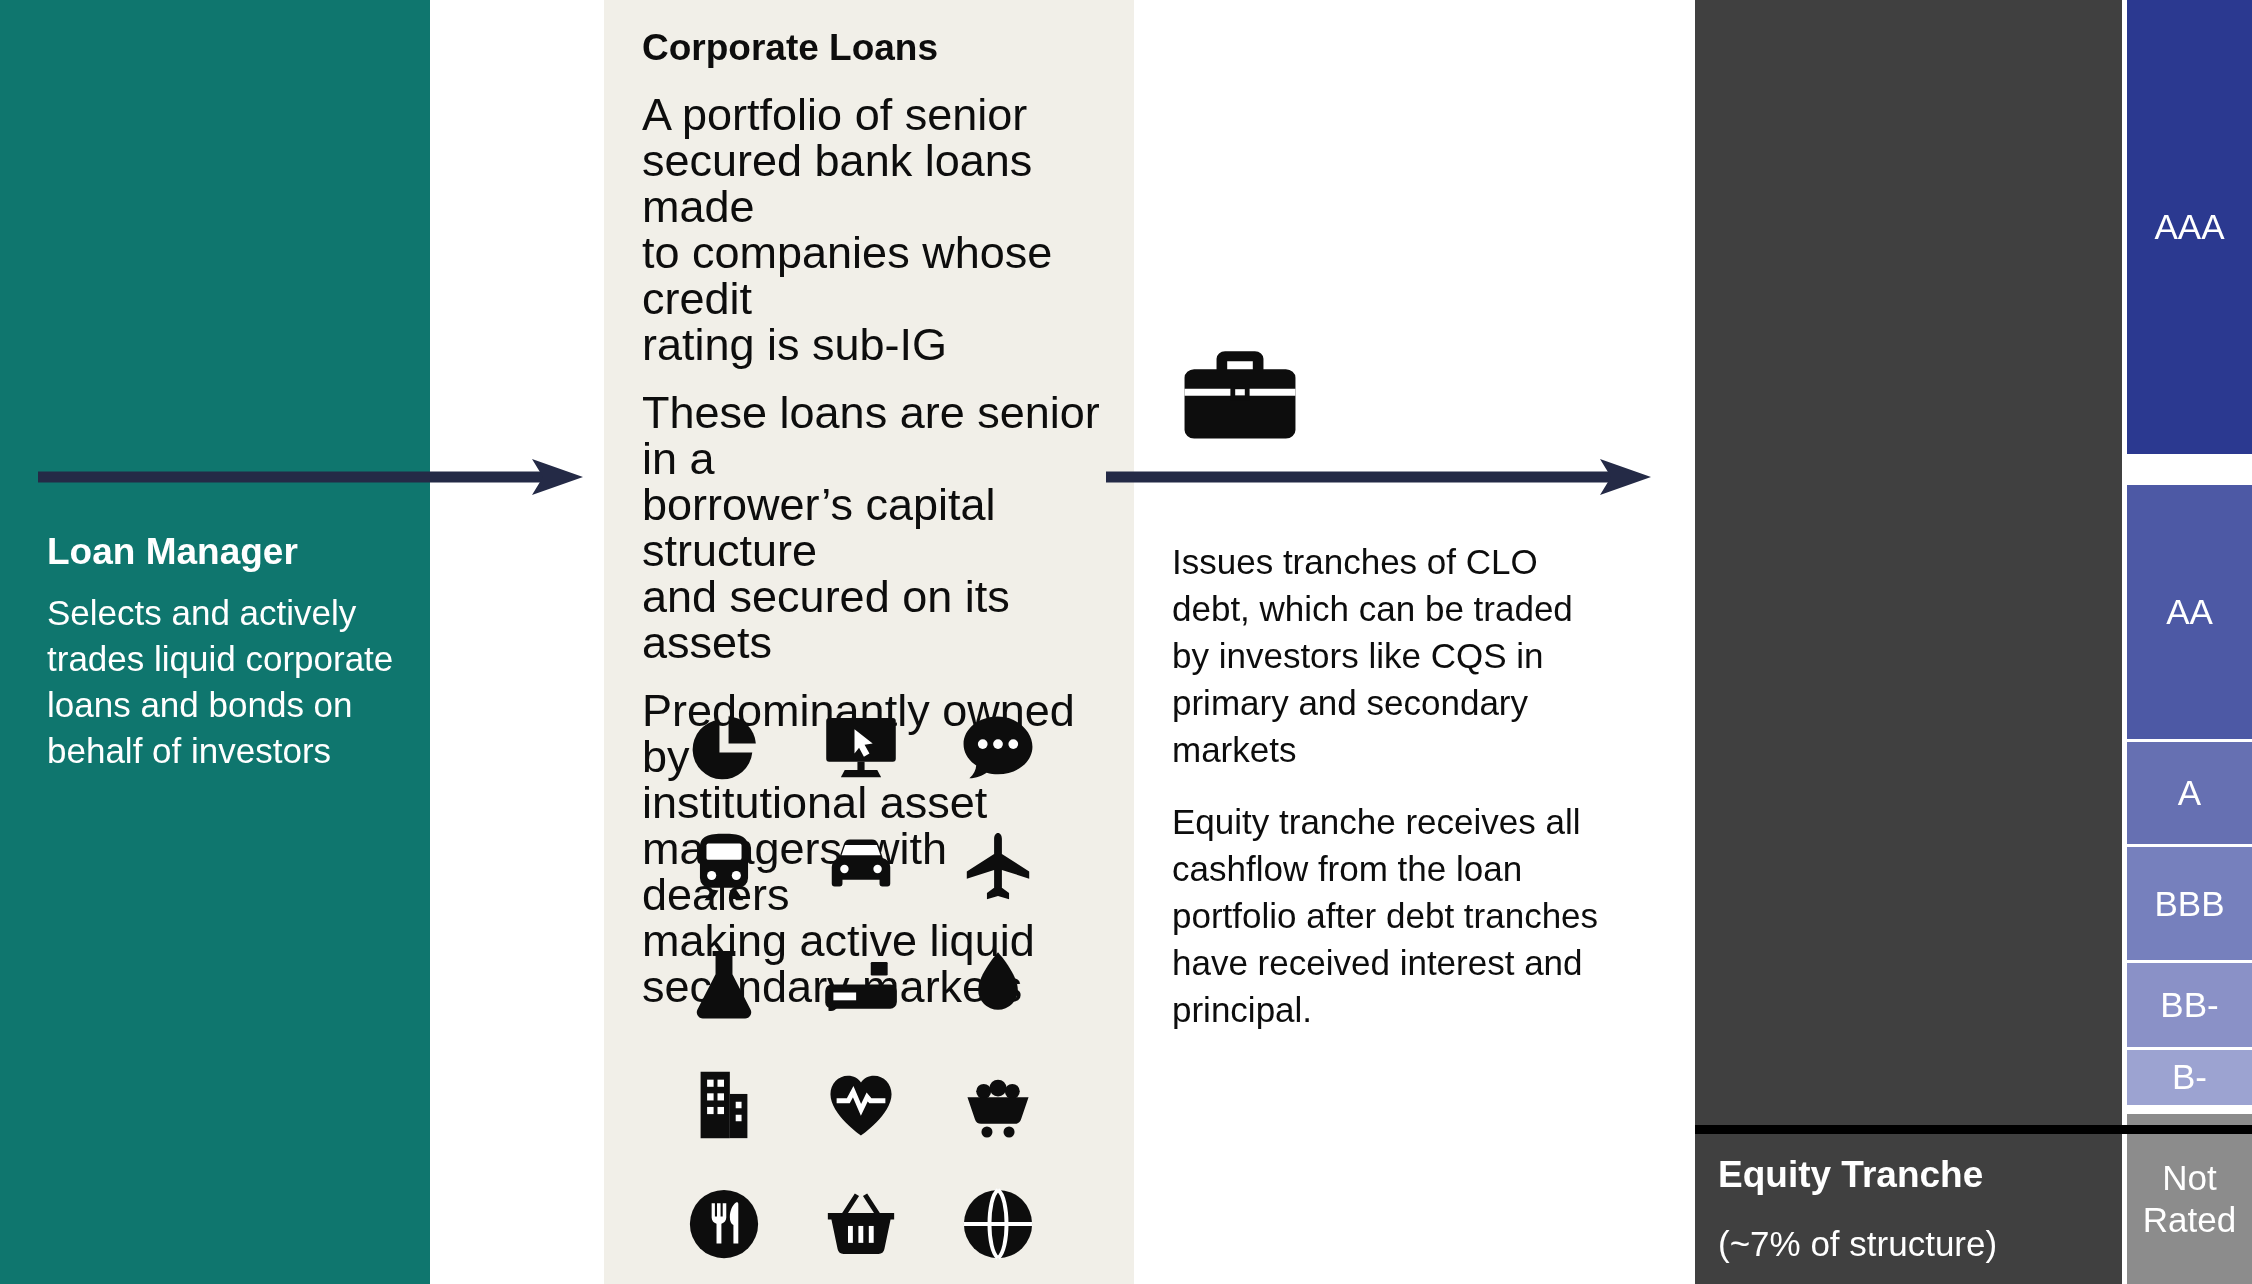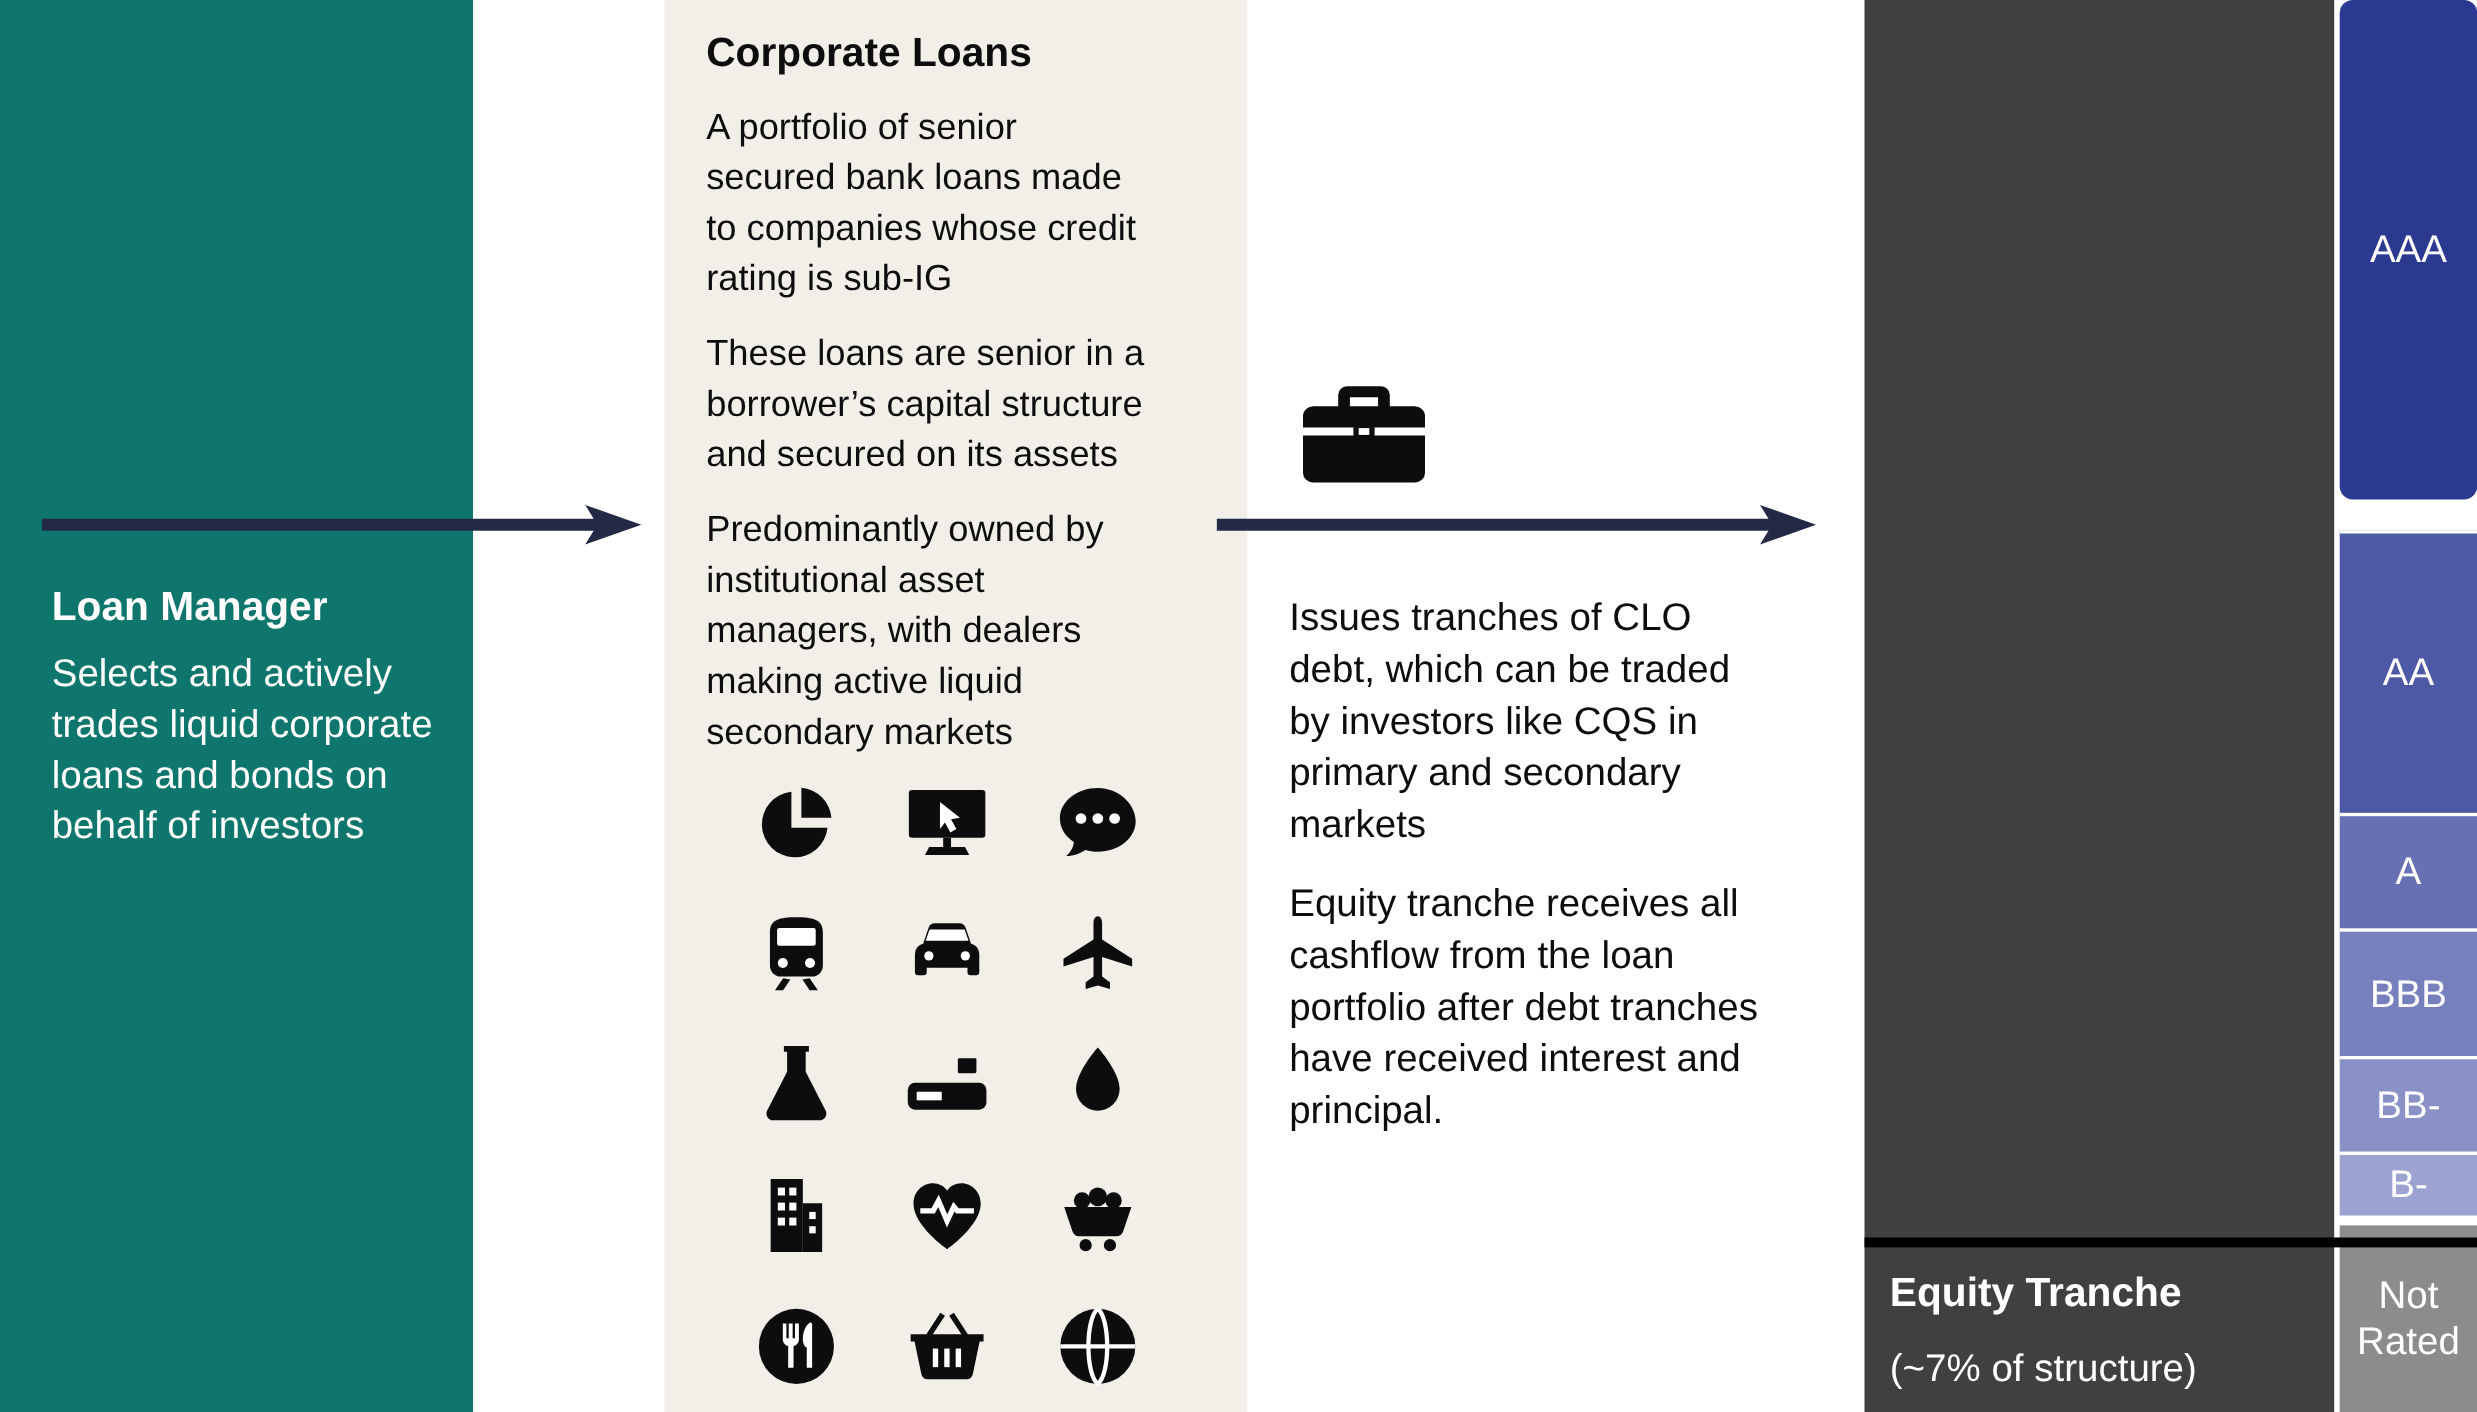--- a/index.html
+++ b/index.html
@@ -14,21 +14,21 @@
   .lm-desc { font-size:35px; line-height:46px; white-space:pre-line; }
 
   
   .arrow { position:absolute; width:545px; height:38px; }
   .arrow1 { left:38px; top:458px; }
   .arrow2 { left:1106px; top:458px; }
 
   
   .cream-panel { position:absolute; left:604px; top:0; width:530px; height:1284px; background:#F1EFE8; padding:26px 34px 0 38px; }
   .cl-title { font-size:37px; font-weight:700; line-height:44px; margin-bottom:22px; color:#0d0d0d; }
-  .cl-para { font-size:33px; line-height:46px; margin-bottom:22px; color:#0d0d0d; white-space:pre-line; }
+  .cl-para { font-size:45px; line-height:46px; margin-bottom:22px; color:#0d0d0d; white-space:pre-line; }
 
   .icon-grid { position:absolute; left:52px; top:688px; width:410px; display:grid; grid-template-columns:repeat(3,1fr); }
   .icon-cell { height:119px; display:flex; align-items:center; justify-content:center; }
   .icon-cell svg { width:78px; height:78px; fill:#0d0d0d; }
 
   
   .briefcase { position:absolute; left:1176px; top:336px; width:128px; height:114px; fill:#0d0d0d; }
   .clo-text { position:absolute; left:1172px; top:538px; width:492px; }
   .clo-text p { font-size:35px; line-height:47px; margin-bottom:25px; color:#0d0d0d; white-space:pre-line; }
 
@@ -232,21 +232,21 @@
   </div>
 
   <div class="right-panel">
     <div class="equity">
       <div class="equity-title">Equity Tranche</div>
       <div class="equity-sub">(~7% of structure)</div>
     </div>
   </div>
 
   <div class="tranche-col">
-    <div class="tranche" style="height: 474px; background: rgb(43, 57, 144); border-radius: 12px;">
+    <div class="tranche" style="height: 474px; background: rgb(43, 57, 144);">
         <span>AAA</span>
       </div>
     <div class="tranche" style="height: 269px; background: rgb(77, 89, 165); margin-top: 28px;">
         <span>AA</span>
       </div>
     <div class="tranche" style="height: 110px; background: rgb(102, 112, 178);">
         <span>A</span>
       </div>
     <div class="tranche" style="height: 121px; background: rgb(118, 128, 189);">
         <span>BBB</span>

